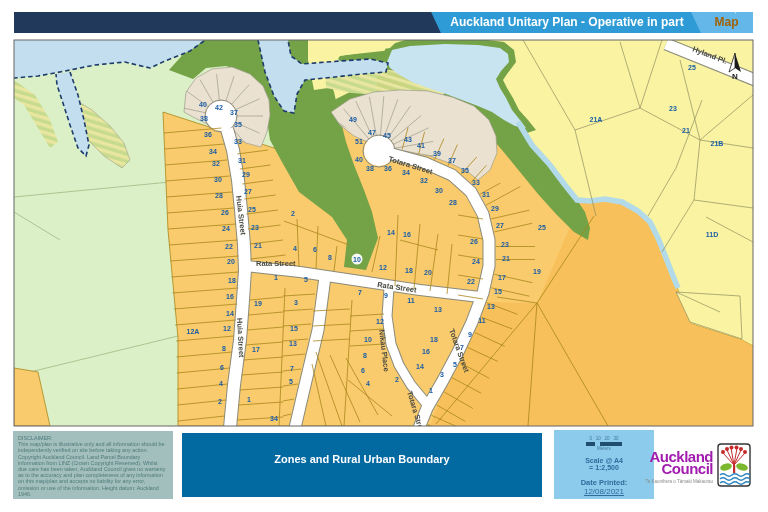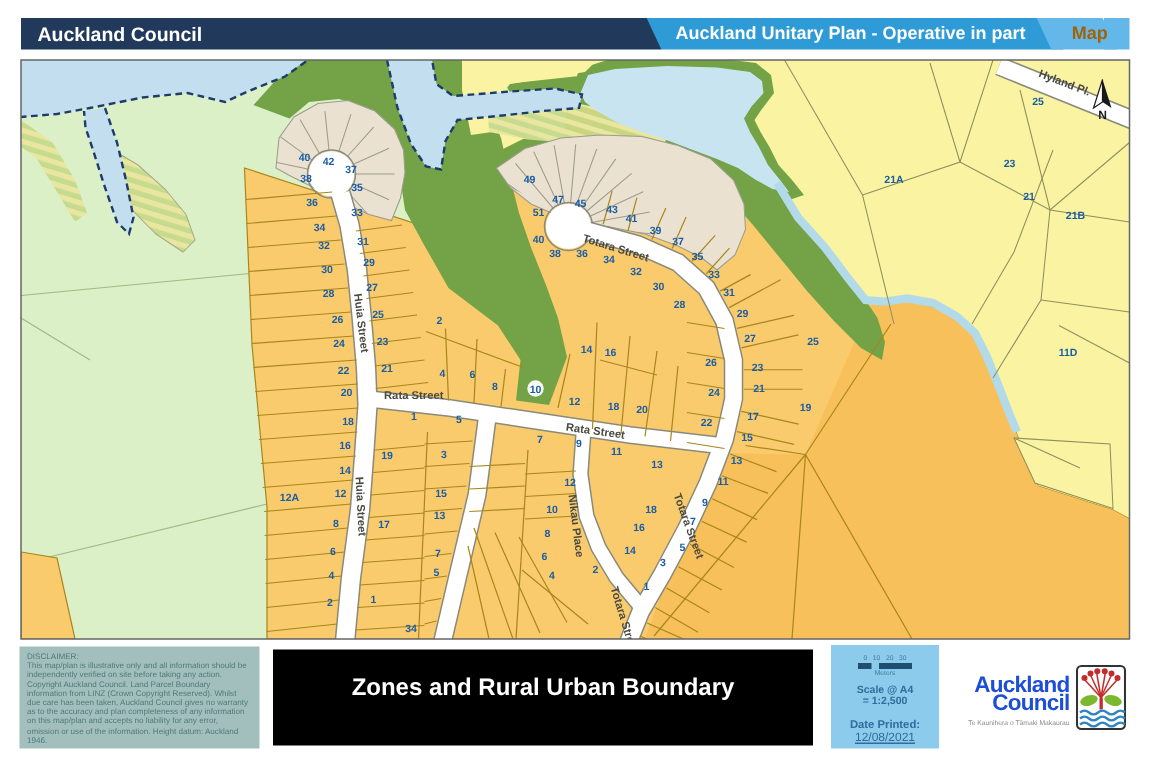--- a/index.html
+++ b/index.html
@@ -5,21 +5,20 @@
   html,body{margin:0;padding:0;background:#ffffff;}
   #page{position:relative;width:768px;height:512px;background:#ffffff;overflow:hidden;font-family:"Liberation Sans",sans-serif;}
   .hseg{position:absolute;top:12px;height:21px;}
 </style>
 </head>
 <body>
 <div id="page">
 
   <div class="hseg" style="left:14px;width:427px;background:#21395B;"></div>
 
-  <div class="hseg" style="left:25px;width:300px;color:#fff;font-size:13px;font-weight:bold;line-height:21px;">Auckland Council</div>
 
   <div class="hseg" style="left:436px;width:268px;background:#2E9BD6;transform:skewX(25deg);"></div>
 
   <div class="hseg" style="left:696px;width:44px;background:#64B8E9;transform:skewX(25deg);"></div>
   <div class="hseg" style="left:736px;width:17px;background:#64B8E9;"></div>
 
   <div class="hseg" style="left:440px;width:254px;color:#fff;font-size:12px;font-weight:bold;line-height:21px;text-align:center;">Auckland Unitary Plan - Operative in part</div>
 
   <div class="hseg" style="left:700px;width:53px;color:#a16207;font-size:12px;font-weight:bold;line-height:21px;text-align:center;">Map</div>
 
@@ -416,35 +415,35 @@
     This map/plan is illustrative only and all information should be
     independently verified on site before taking any action.
     Copyright Auckland Council.  Land Parcel Boundary information
     from LINZ (Crown Copyright Reserved).  Whilst due care has
     been taken, Auckland Council gives no warranty as to the
     accuracy and plan completeness of any information on this
     map/plan and accepts no liability for any error, omission or use
     of the information.  Height datum: Auckland 1946.
   </div>
 
-  <div style="position:absolute;left:182px;top:433px;width:360px;height:64px;background:#000000;color:#fff;font-size:16px;font-weight:bold;display:flex;align-items:center;justify-content:center;padding-bottom:12px;box-sizing:border-box;">Zones and Rural Urban Boundary</div>
-
-  <div style="position:absolute;left:554px;top:430px;width:72px;height:69px;background:#8CCBEC;color:#2E6D9C;text-align:center;font-size:7px;">
+  <div style="position:absolute;left:182px;top:433px;width:360px;height:64px;background:#0369a1;color:#fff;font-size:11px;font-weight:bold;display:flex;align-items:center;justify-content:center;padding-bottom:12px;box-sizing:border-box;">Zones and Rural Urban Boundary</div>
+
+  <div style="position:absolute;left:554px;top:430px;width:100px;height:69px;background:#8CCBEC;color:#2E6D9C;text-align:center;font-size:7px;">
     <div style="margin-top:6px;font-size:4.5px;color:#44789E;">0&nbsp;&nbsp;&nbsp;10&nbsp;&nbsp;&nbsp;20&nbsp;&nbsp;&nbsp;30</div>
     <div style="margin:1px auto 0;width:36px;height:3.5px;background:#1F4E6E;position:relative;">
       <div style="position:absolute;left:9px;top:0;width:5px;height:3.5px;background:#8CCBEC;"></div>
     </div>
     <div style="font-size:4.5px;color:#44789E;">Meters</div>
     <div style="margin-top:6px;font-weight:bold;">Scale @ A4</div>
     <div style="font-weight:bold;">= 1:2,500</div>
     <div style="margin-top:7px;font-weight:bold;font-size:7.5px;">Date Printed:</div>
     <div style="font-size:8px;text-decoration:underline;">12/08/2021</div>
   </div>
 
-  <div style="position:absolute;left:560px;top:451px;width:153px;text-align:right;color:#1d4ed8;font-weight:bold;font-size:15px;line-height:11.5px;letter-spacing:-0.5px;">Auckland<br>Council</div>
+  <div style="position:absolute;left:560px;top:451px;width:153px;text-align:right;color:#a21caf;font-weight:bold;font-size:15px;line-height:11.5px;letter-spacing:-0.5px;">Auckland<br>Council</div>
 
   <div style="position:absolute;left:560px;top:479px;width:153px;text-align:right;color:#8a8a8a;font-size:4.5px;">Te Kaunihera o Tāmaki Makaurau</div>
 
   <svg width="34" height="44" viewBox="0 0 34 44" style="position:absolute;left:717px;top:443px;" xmlns="http://www.w3.org/2000/svg">
     <rect x="1" y="1" width="32" height="42" rx="3" fill="#ffffff" stroke="#333333" stroke-width="1.4"></rect>
     <g stroke="#C42B2B" stroke-width="1">
       <line x1="17" y1="22" x2="6" y2="10"></line>
         <line x1="17" y1="22" x2="10" y2="7"></line>
         <line x1="17" y1="22" x2="14" y2="5"></line>
         <line x1="17" y1="22" x2="20" y2="5"></line>

